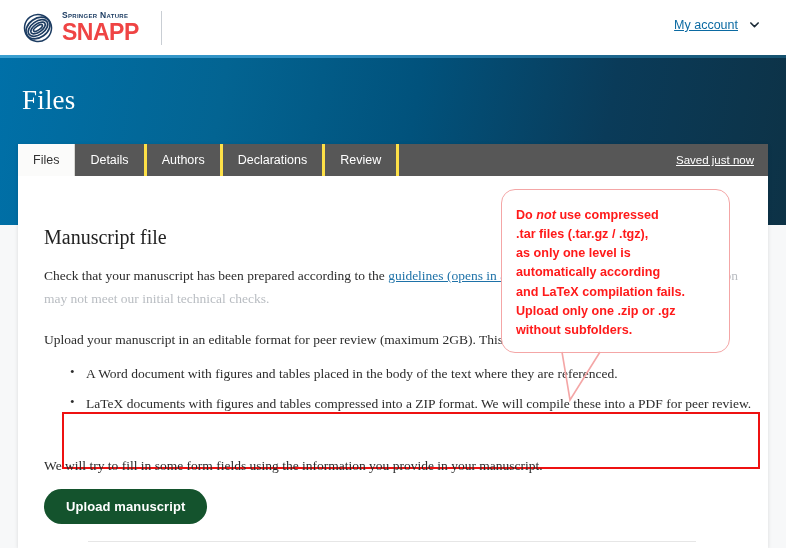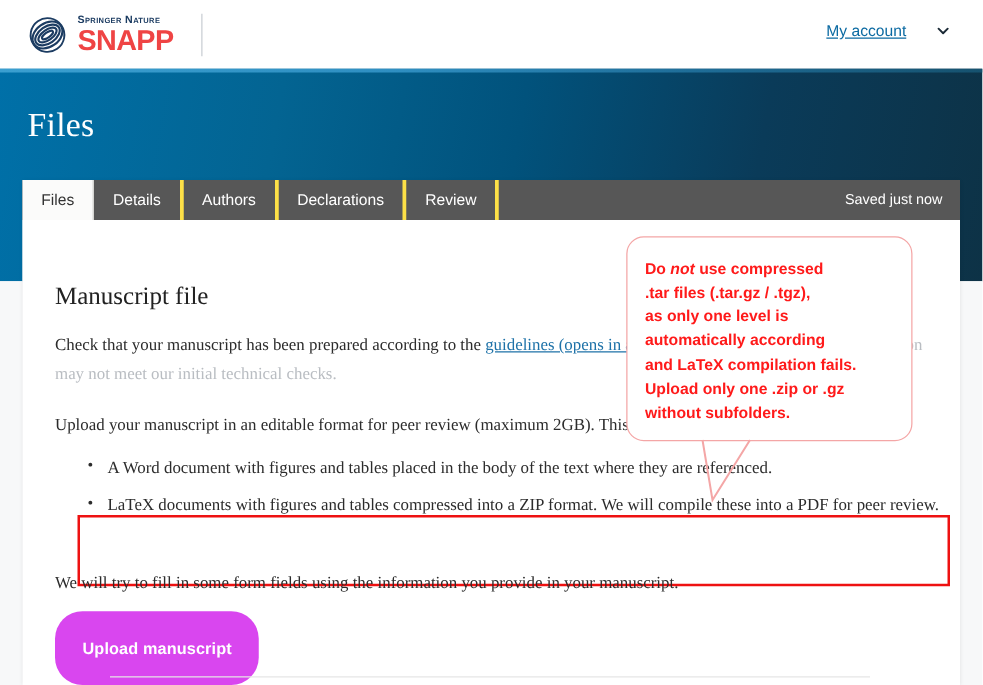--- a/index.html
+++ b/index.html
@@ -29,21 +29,21 @@
   .logo-snapp {
     font-size: 23px; font-weight: bold; color: #ef4444;
     letter-spacing: -0.5px; display: block;
     font-family: "Liberation Sans", sans-serif;
   }
   .logo-divider {
     width: 1px; height: 34px; background: #c9ced4; margin-left: 22px;
   }
   .account {
     position: absolute; right: 28px; top: 18px;
-    display: flex; align-items: center; gap: 24px;
+    display: flex; align-items: center; gap: 11px;
     font-size: 12.5px;
   }
   .account-link {
     color: #0b6aa2; text-decoration: underline;
     font-family: "Liberation Sans", sans-serif;
     cursor: pointer;
   }
   .chev { width: 9px; height: 9px; display: inline-block; position: relative; top: -2px; }
 
   
@@ -84,20 +84,21 @@
     font-family: "Liberation Sans", sans-serif;
     border-right: 3px solid #fde047; cursor: pointer;
     white-space: nowrap;
   }
   .tab.active { background: #fbfbfa; color: #333333; font-weight: normal; border-right: 1px solid #d8d8d4; }
   .saved {
     position: absolute; right: 14px; top: 0; height: 32px;
     display: flex; align-items: center;
     font-size: 11.5px; color: #ffffff;
     font-family: "Liberation Sans", sans-serif;
+    text-decoration: underline;
   }
 
   
   .body { position: absolute; left: 0; top: 32px; width: 750px; height: 476px; background: #ffffff; }
   .section-title {
     position: absolute; left: 26px; top: 50px;
     font-family: "Liberation Serif", serif;
     font-size: 20px; color: #222222; font-weight: normal;
   }
   .p1 {
@@ -133,22 +134,22 @@
 
   
   .red-box {
     position: absolute; left: 44px; top: 236px; width: 698px; height: 57px;
     border: 2.5px solid #ee1111; background: transparent; pointer-events: none;
   }
 
   
   .upload-btn {
     position: absolute; left: 26px; top: 313px;
-    padding: 22px 22px; border-radius: 22px;
-    background: #d946ef; color: #ffffff;
+    padding: 10px 22px; border-radius: 22px;
+    background: #14532d; color: #ffffff;
     font-family: "Liberation Sans", sans-serif;
     font-size: 13px; font-weight: bold; border: none; cursor: pointer;
     letter-spacing: 0.1px;
   }
 
   .bottom-divider {
     position: absolute; left: 88px; top: 541px; width: 608px; height: 1px;
     background: #e6e6e6;
   }
   .left-edge {

